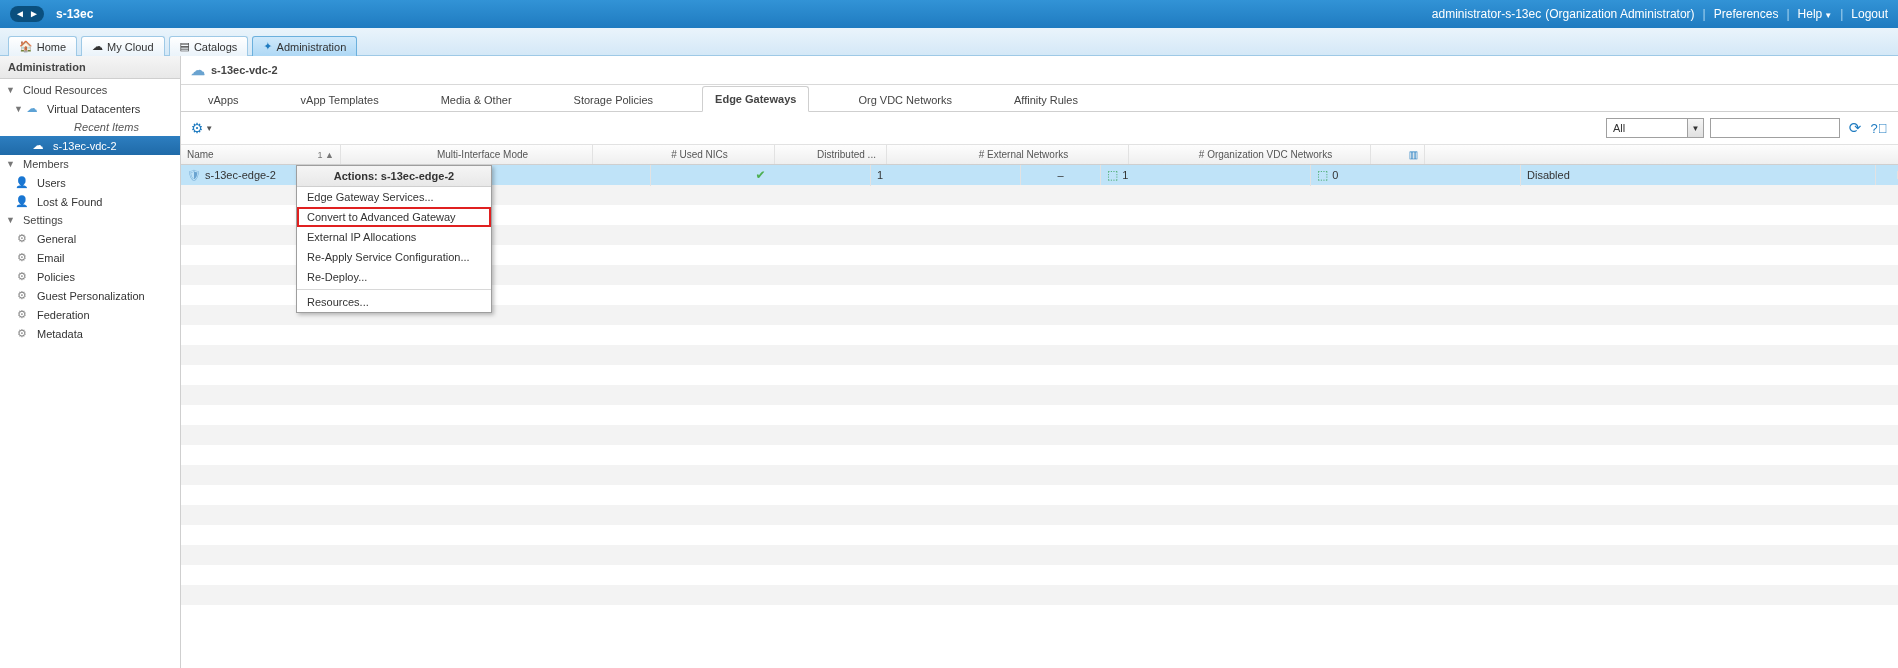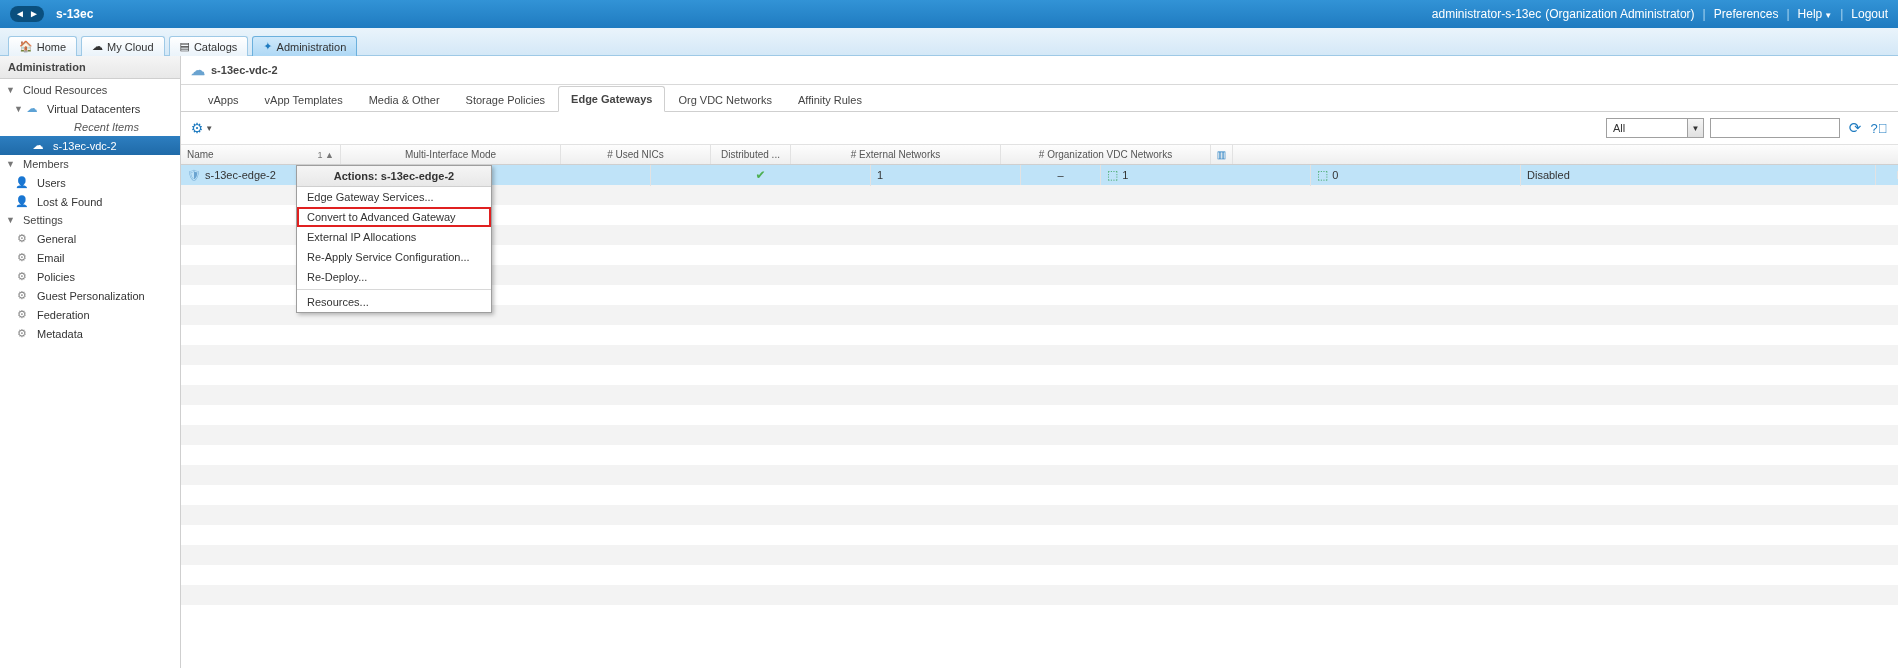--- a/index.html
+++ b/index.html
@@ -143,20 +143,21 @@
     font-weight: bold;
     color: #444;
   }
   .crumb .ico { color: #6aa3d0; font-size: 14px; }
 
   .inner-tabs {
     display: flex;
     align-items: flex-end;
     padding: 0 14px;
     border-bottom: 1px solid #cfcfcf;
+    gap: 36px;
   }
   .inner-tabs .itab {
     padding: 6px 12px;
     cursor: pointer;
     color: #444;
     font-size: 11px;
     border: 1px solid transparent;
     border-bottom: none;
     position: relative;
     top: 1px;
@@ -195,20 +196,21 @@
   .searchbox { border:1px solid #a0a0a0; height:20px; width:130px; padding:0 4px; font-size:11px; }
   .icon-btn { width:18px; height:18px; display:flex; align-items:center; justify-content:center; cursor:pointer; }
 
   
   .grid-head {
     display: flex;
     background: linear-gradient(#fdfdfd, #efefef);
     border-bottom: 1px solid #cfcfcf;
     font-size: 10px;
     color: #555;
+    gap: 32px;
   }
   .grid-head .col, .grid-row .col {
     border-right: 1px solid #e2e2e2;
     padding: 4px 6px;
     overflow: hidden;
     white-space: nowrap;
     text-overflow: ellipsis;
     display: flex;
     align-items: center;
   }

